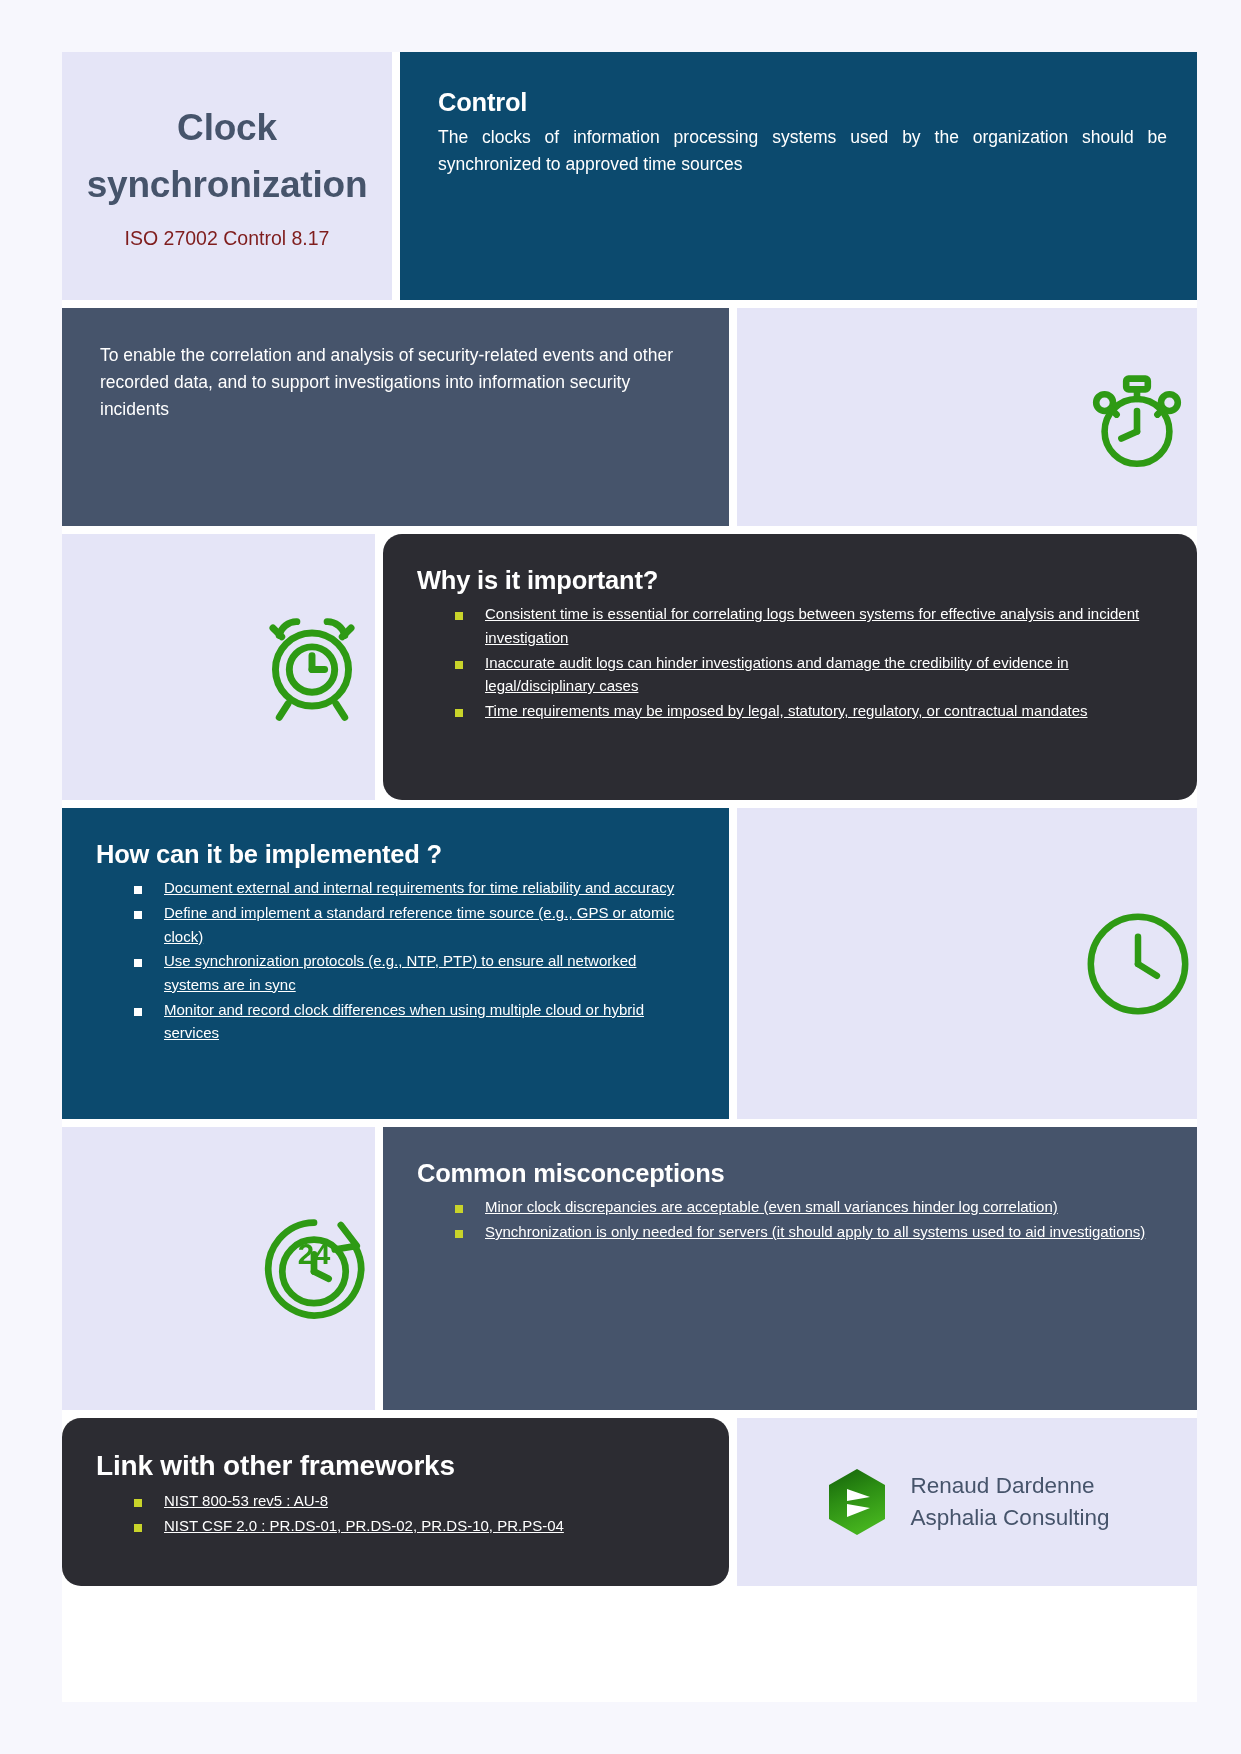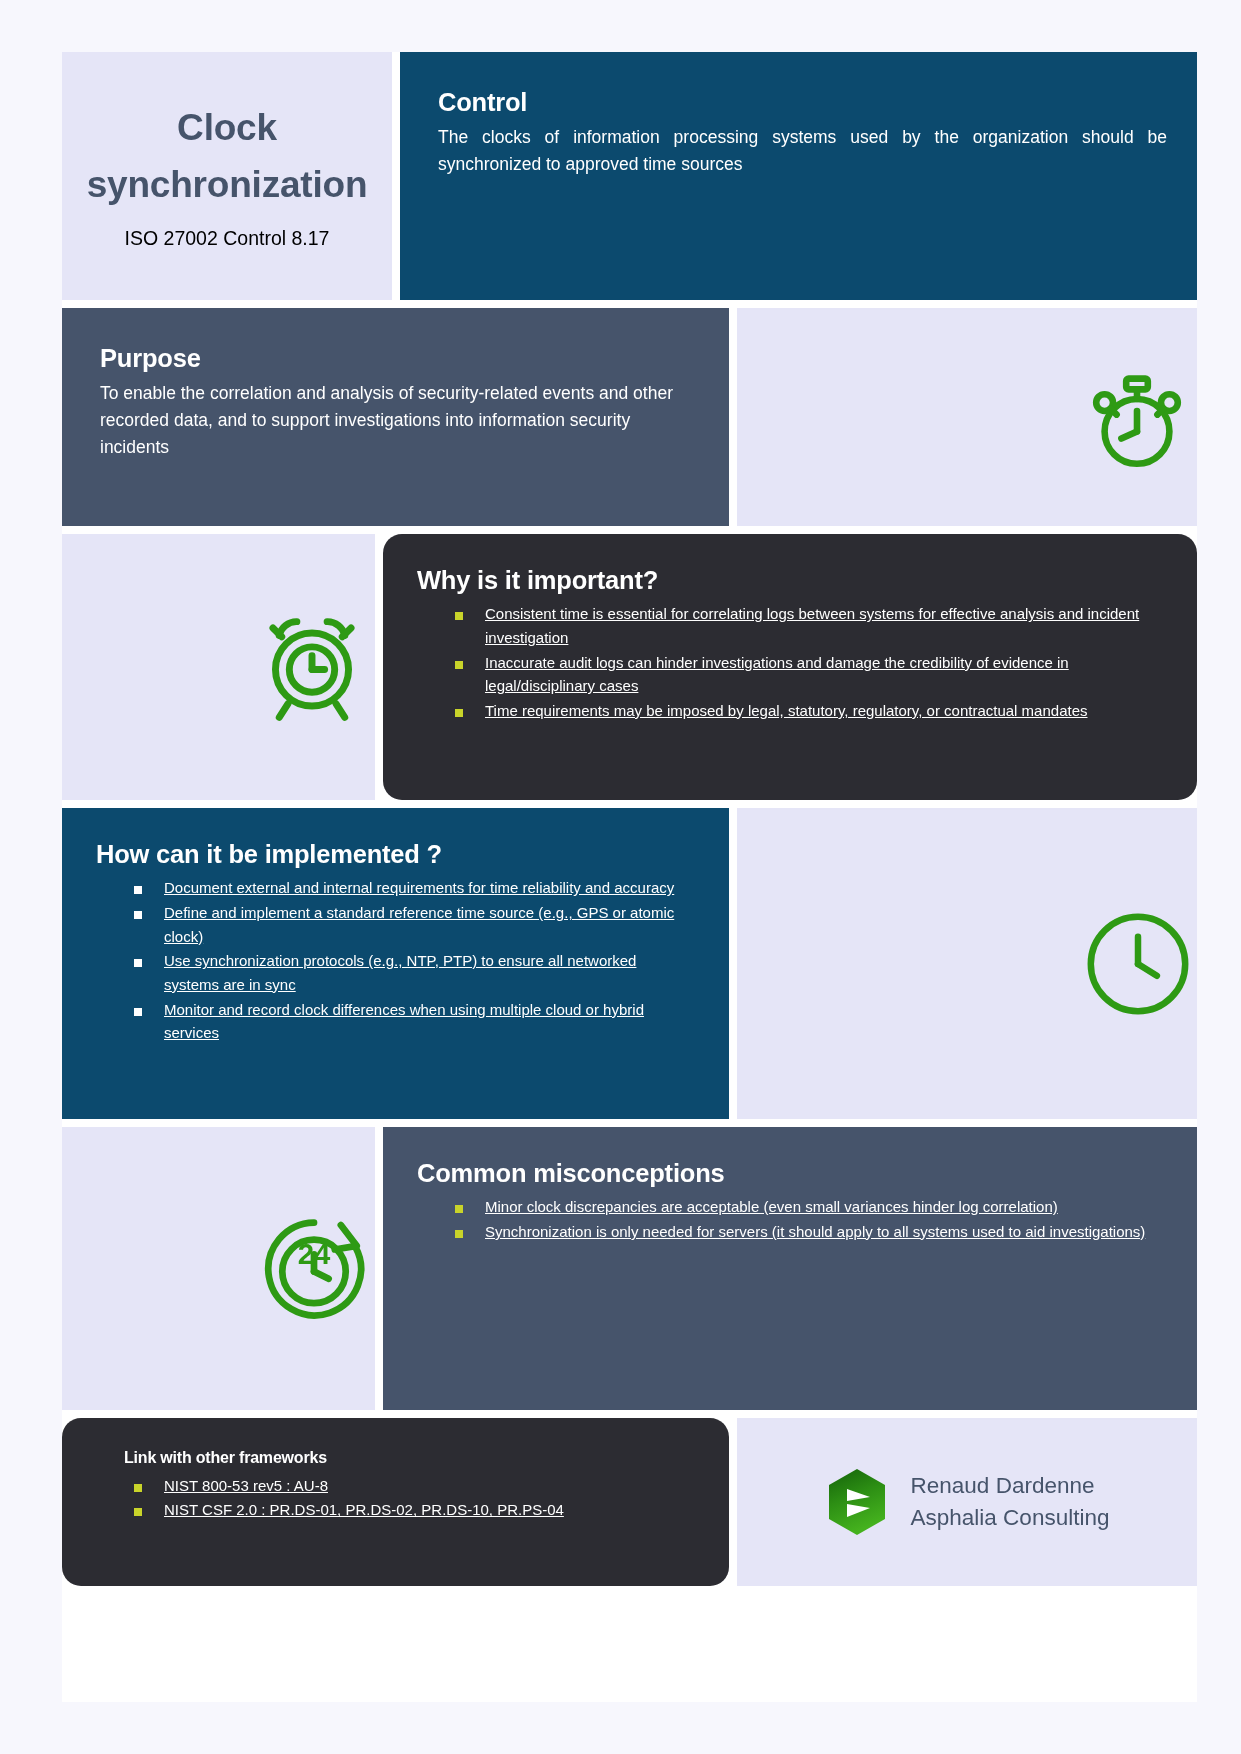--- a/index.html
+++ b/index.html
@@ -51,21 +51,21 @@
     padding: 0 24px;
   }
   .title-main {
     color: #46546b;
     font-weight: bold;
     font-size: 37px;
     line-height: 1.55;
     letter-spacing: -0.2px;
   }
   .title-sub {
-    color: #000000;
+    color: #7f1d1d;
     font-size: 19.5px;
     line-height: 1.5;
     margin-top: 10px;
     font-weight: normal;
   }
 
   
   .block {
     padding: 30px 34px 26px 34px;
     box-sizing: border-box;
@@ -73,21 +73,21 @@
   .block.pad-lg { padding: 34px 30px 28px 38px; }
 
   .head {
     font-weight: bold;
     font-size: 25.5px;
     line-height: 1.3;
     color: #ffffff;
     margin: 0 0 5px 0;
     letter-spacing: -0.2px;
   }
-  .head.small { font-size: 16px; margin-left: 28px; }
+  .head.small { font-size: 28px; }
 
   .para {
     color: #ffffff;
     font-size: 17.5px;
     line-height: 1.55;
     margin: 0;
     text-align: justify;
     text-justify: inter-word;
   }
   .para.left { text-align: left; }
@@ -170,21 +170,20 @@
       <div class="title-main">synchronization</div>
       <div class="title-sub">ISO 27002 Control 8.17</div>
     </div>
 
     <div class="card c-green block pad-lg" id="control-card">
       <h2 class="head">Control</h2>
       <p class="para">The clocks of information processing systems used by the organization should be synchronized to approved time sources</p>
     </div>
 
     <div class="card c-slate block pad-lg" id="purpose-card">
-      <h2 class="head">Purpose</h2>
       <p class="para left">To enable the correlation and analysis of security-related events and other recorded data, and to support investigations into information security incidents</p>
     </div>
 
     <div class="card c-lav icon-card" id="purpose-icon">
       <svg width="120" height="120" viewBox="0 0 100 100">
         <g fill="none" stroke="#2e9a14" stroke-width="5.5" stroke-linecap="round" stroke-linejoin="round">
           <circle cx="50" cy="62" r="27"></circle>
           <path d="M50 62 L50 45"></path>
           <path d="M50 62 L37 68"></path>
           <rect x="41" y="18" width="18" height="9" rx="2"></rect>

